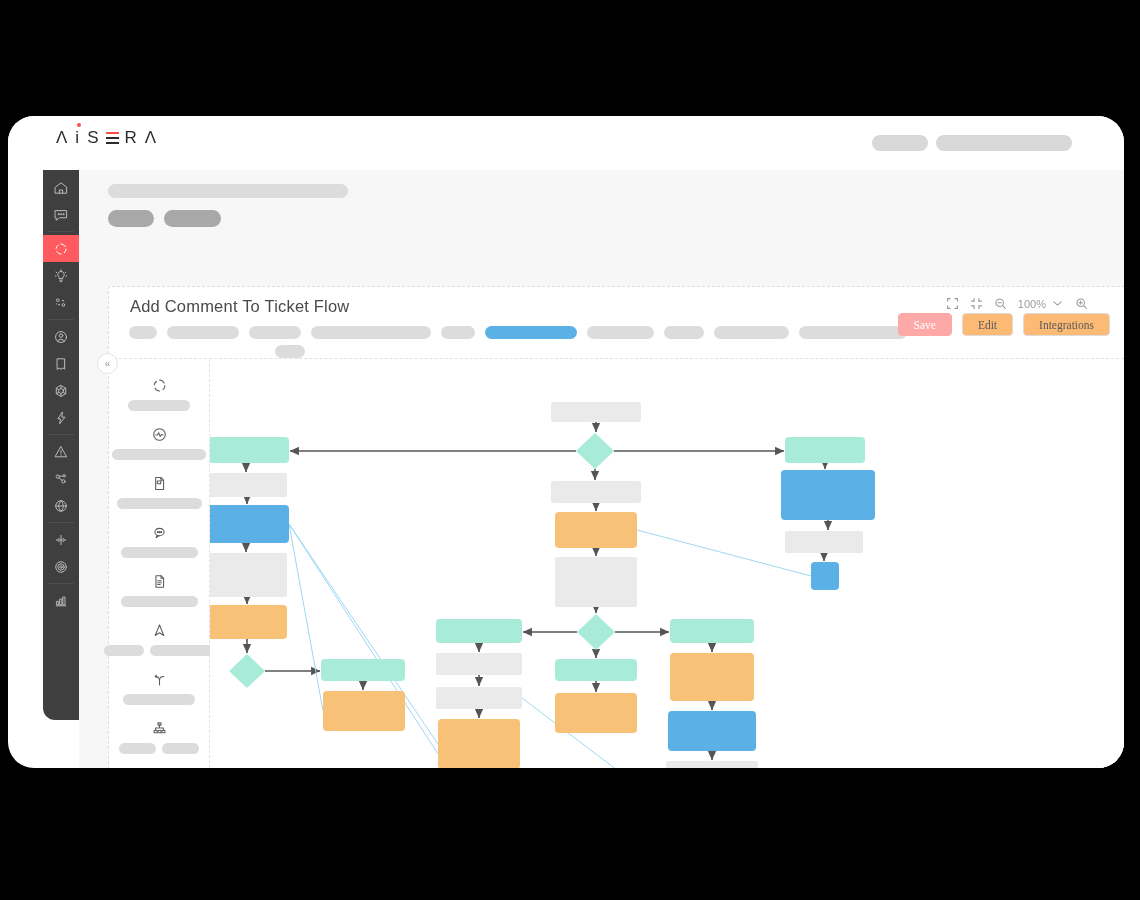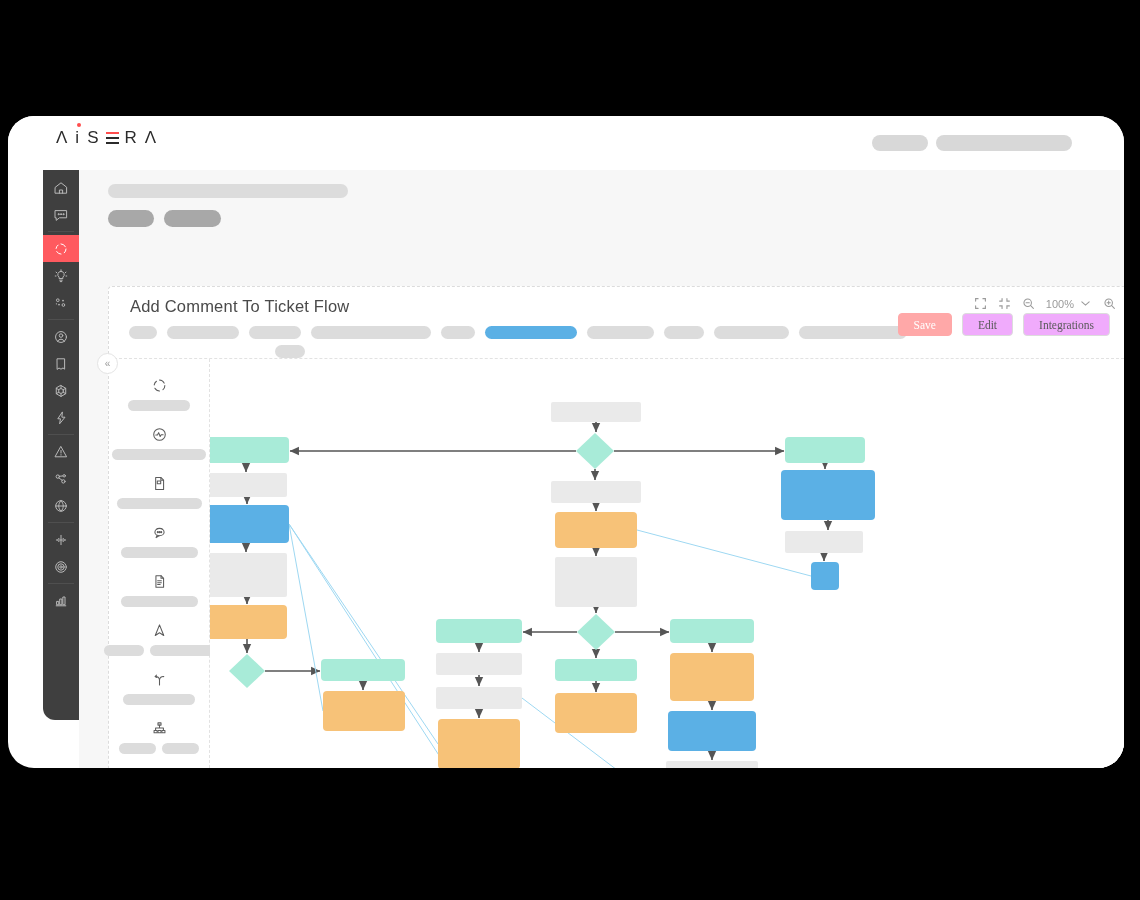--- a/index.html
+++ b/index.html
@@ -102,25 +102,25 @@
   .tabs-skel .blue { background: #5bb0e5; }
   .tab-row2 { margin-top: 6px; margin-left: 146px; }
 
   .head-actions { position: absolute; right: 14px; top: 26px; display: flex; gap: 10px; align-items: flex-start; font-family: Liberation Serif, serif; }
   .btn {
     height: 23px; padding: 0 15px;
     display: flex; align-items: center; justify-content: center;
     font-size: 11.5px; border-radius: 4px; cursor: pointer;
   }
   .btn-save { background: #ffa8a8; color: #ffffff; border: 1px solid #ffa8a8; }
-  .btn-plain { background: #f0abfc; color: #5a5a5a; border: 1px solid #dcdcdc; }
+  .btn-plain { background: #fdba74; color: #5a5a5a; border: 1px solid #dcdcdc; }
 
   
   .canvas-toolbar {
-    position: absolute; right: 8px; top: 10px;
+    position: absolute; right: 36px; top: 10px;
     display: flex; align-items: center; gap: 11px;
     color: #9a9a9a; font-size: 11px;
   }
   .canvas-toolbar svg { width: 13px; height: 13px; display: block; }
   .zoom-level { display: flex; align-items: center; gap: 5px; cursor: pointer; }
 
   
   .palette {
     position: absolute; left: 0; top: 72px; width: 101px; bottom: 0;
     border-right: 1px dashed #e2e2e2;

